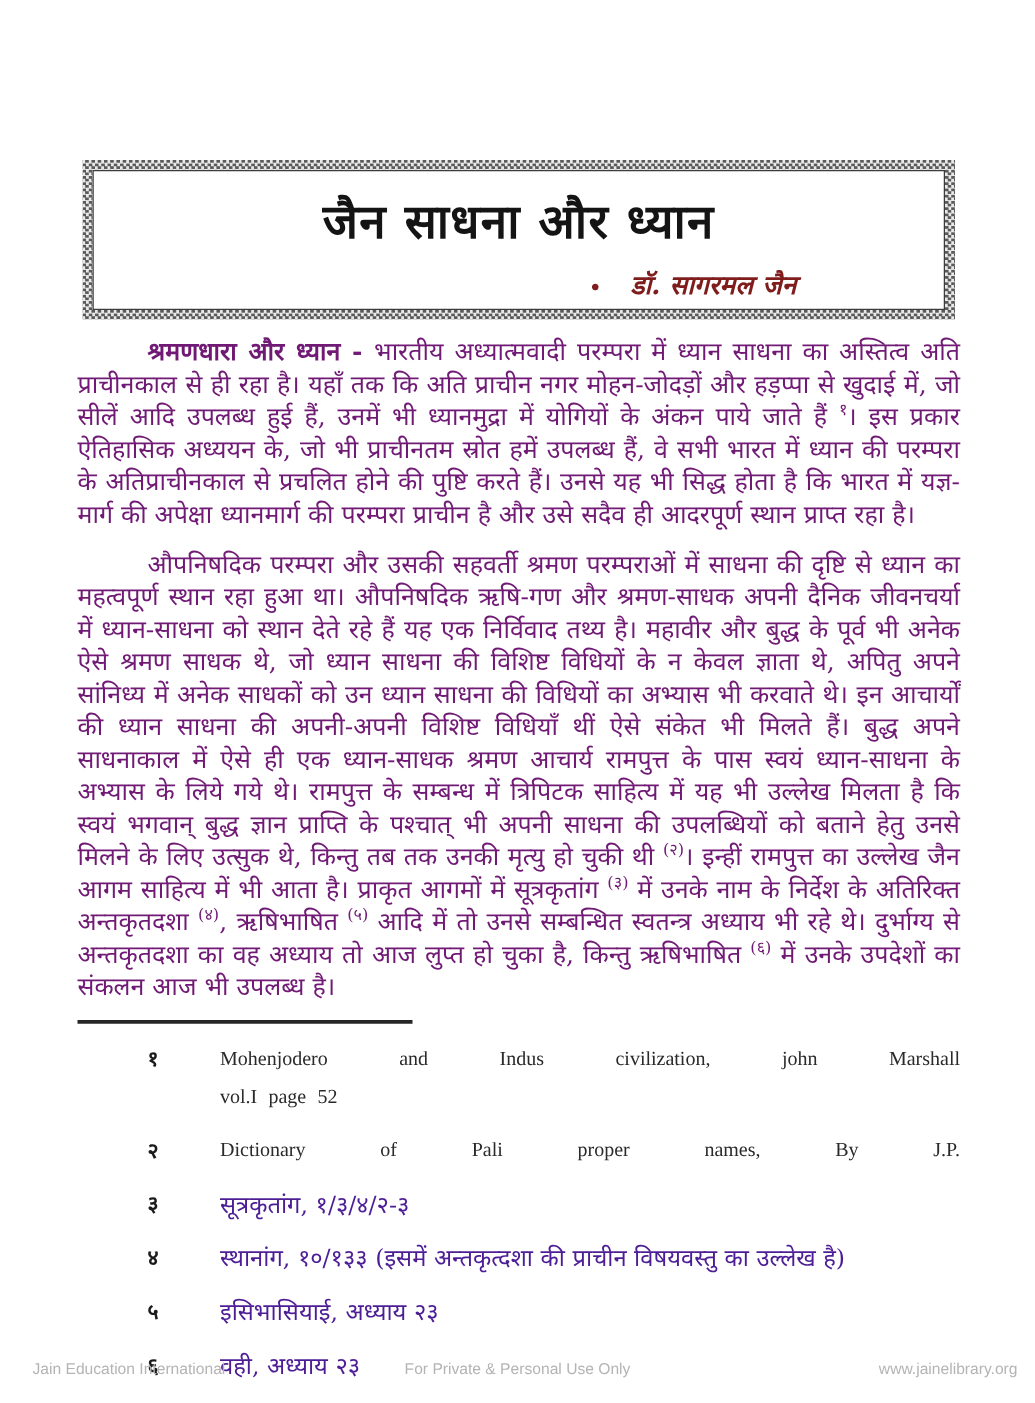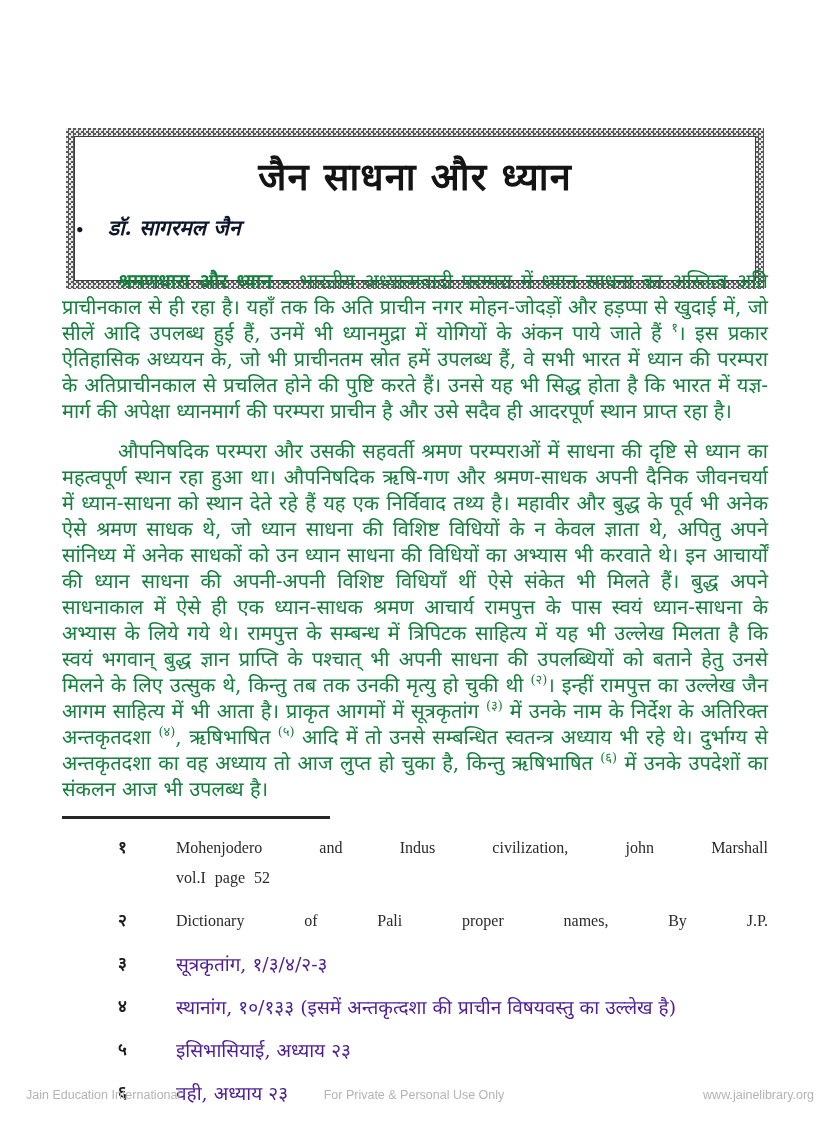--- a/index.html
+++ b/index.html
@@ -20,38 +20,39 @@
     top: 128px;
     width: 698px;
     box-sizing: border-box;
     padding: 8px;
     background: repeating-conic-gradient(#5a5a5a 0% 25%, #e9e9e9 0% 50%) 0 0 / 5px 5px;
   }
   .title-box-inner {
     background: #ffffff;
     border: 1.5px solid #3c3c3c;
     box-sizing: border-box;
-    height: 145px;
+    height: 112px;
   }
   .doc-title {
     margin: 12px 0 0 0;
     text-align: center;
     font-size: 38px;
     font-weight: 700;
     letter-spacing: 1px;
     color: #141414;
     font-family: "DejaVu Serif", serif;
   }
   .author-line {
     margin-top: 12px;
+    text-align: right;
     padding-right: 118px;
     font-size: 21px;
     font-weight: 700;
     font-style: italic;
-    color: #0f172a;
+    color: #7f1d1d;
     font-family: "DejaVu Serif", serif;
   }
   .author-bullet {
     display: inline-block;
     margin-right: 16px;
     font-size: 15px;
     vertical-align: middle;
     font-style: normal;
   }
   
@@ -61,21 +62,21 @@
     top: 268px;
     width: 706px;
   }
   .para {
     margin: 0 0 14px 0;
     text-align: justify;
     text-indent: 56px;
     font-size: 20px;
     line-height: 26px;
     font-weight: 500;
-    color: #15803d;
+    color: #701a75;
     font-family: "DejaVu Serif", serif;
   }
   .para .lead-bold { font-weight: 700; }
   sup.fnref {
     font-size: 13px;
     line-height: 0;
     vertical-align: super;
     font-weight: 500;
   }
   

